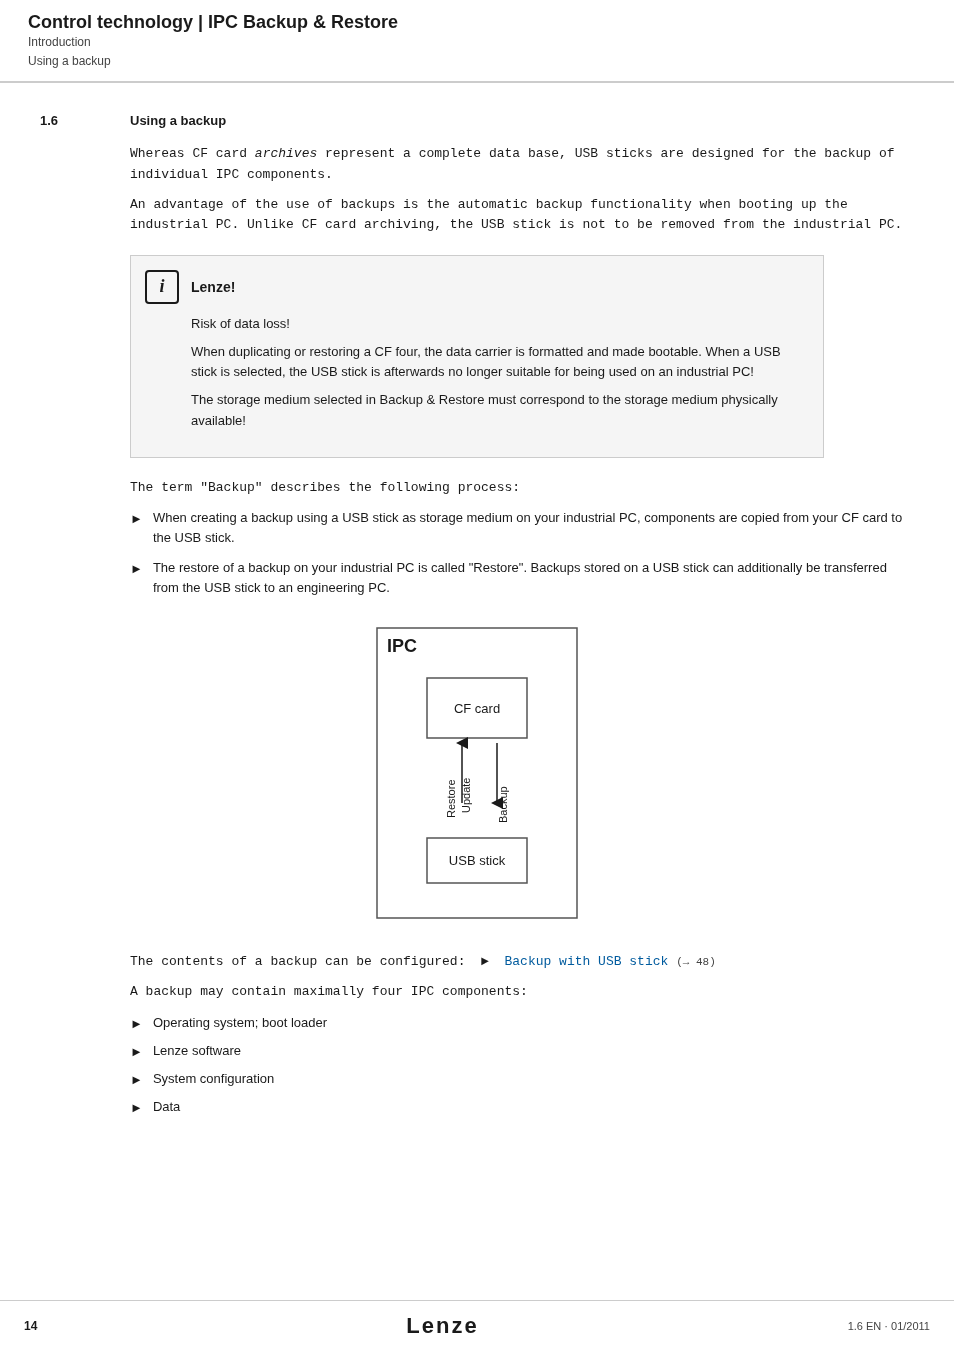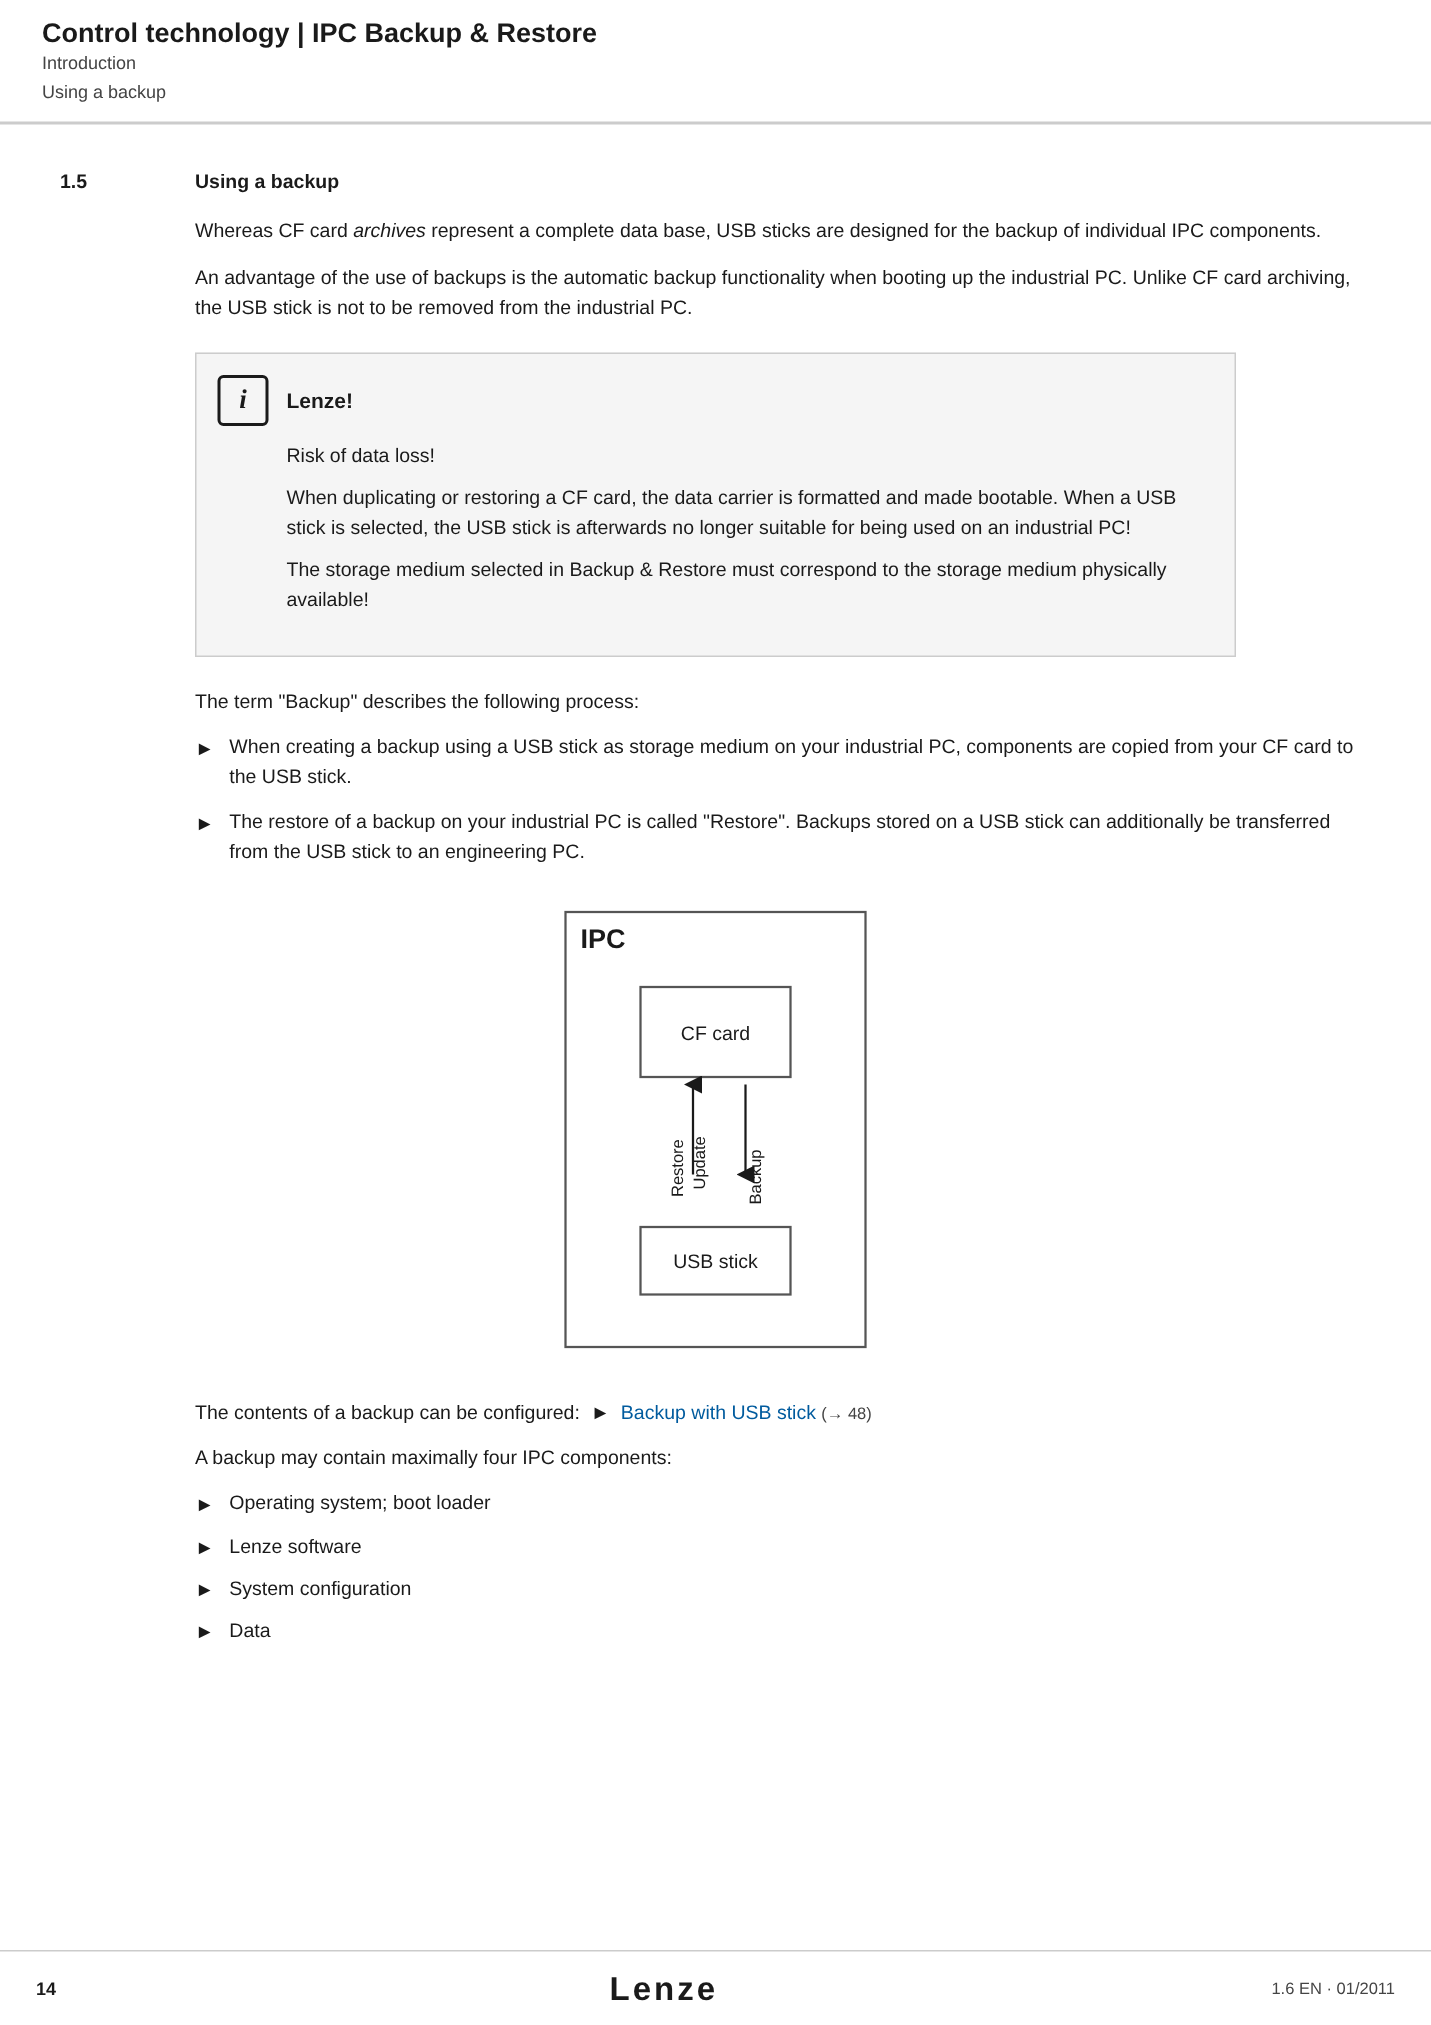--- a/index.html
+++ b/index.html
@@ -51,20 +51,21 @@
       font-size: 13px;
       font-weight: bold;
     }
 
     
     .body-text {
       margin-left: 90px;
       margin-bottom: 10px;
       line-height: 1.55;
       font-size: 13px;
+      font-family: Liberation Mono, monospace;
     }
 
     
     .note-box {
       margin: 20px 90px 20px 90px;
       border: 1px solid #ccc;
       background: #f5f5f5;
       padding: 14px 18px 14px 14px;
     }
     .note-header {
@@ -192,37 +193,37 @@
   <div class="page-header-title">Control technology | IPC Backup &amp; Restore</div>
   <div class="page-header-breadcrumb">
     <span>Introduction</span><br>
     <span>Using a backup</span>
   </div>
 </div>
 
 <div class="page-content">
 
   <div class="section-header">
-    <div class="section-number">1.5</div>
+    <div class="section-number">1.6</div>
     <div class="section-title">Using a backup</div>
   </div>
 
   <div class="body-text">
     <span>Whereas CF card </span><span class="italic">archives</span><span> represent a complete data base, USB sticks are designed for the backup of individual IPC components.</span>
   </div>
   <div class="body-text">An advantage of the use of backups is the automatic backup functionality when booting up the industrial PC. Unlike CF card archiving, the USB stick is not to be removed from the industrial PC.</div>
 
   <div class="note-box">
     <div class="note-header">
       <div class="note-icon">i</div>
       <div class="note-title">Lenze!</div>
     </div>
     <div class="note-body">
       <p>Risk of data loss!</p>
-      <p>When duplicating or restoring a CF card, the data carrier is formatted and made bootable. When a USB stick is selected, the USB stick is afterwards no longer suitable for being used on an industrial PC!</p>
+      <p>When duplicating or restoring a CF four, the data carrier is formatted and made bootable. When a USB stick is selected, the USB stick is afterwards no longer suitable for being used on an industrial PC!</p>
       <p>The storage medium selected in Backup &amp; Restore must correspond to the storage medium physically available!</p>
     </div>
   </div>
 
   <div class="body-text">The term "Backup" describes the following process:</div>
 
   <ul class="bullet-list">
     <li>
       <span class="bullet-arrow">►</span>
       <span>When creating a backup using a USB stick as storage medium on your industrial PC, components are copied from your CF card to the USB stick.</span>

